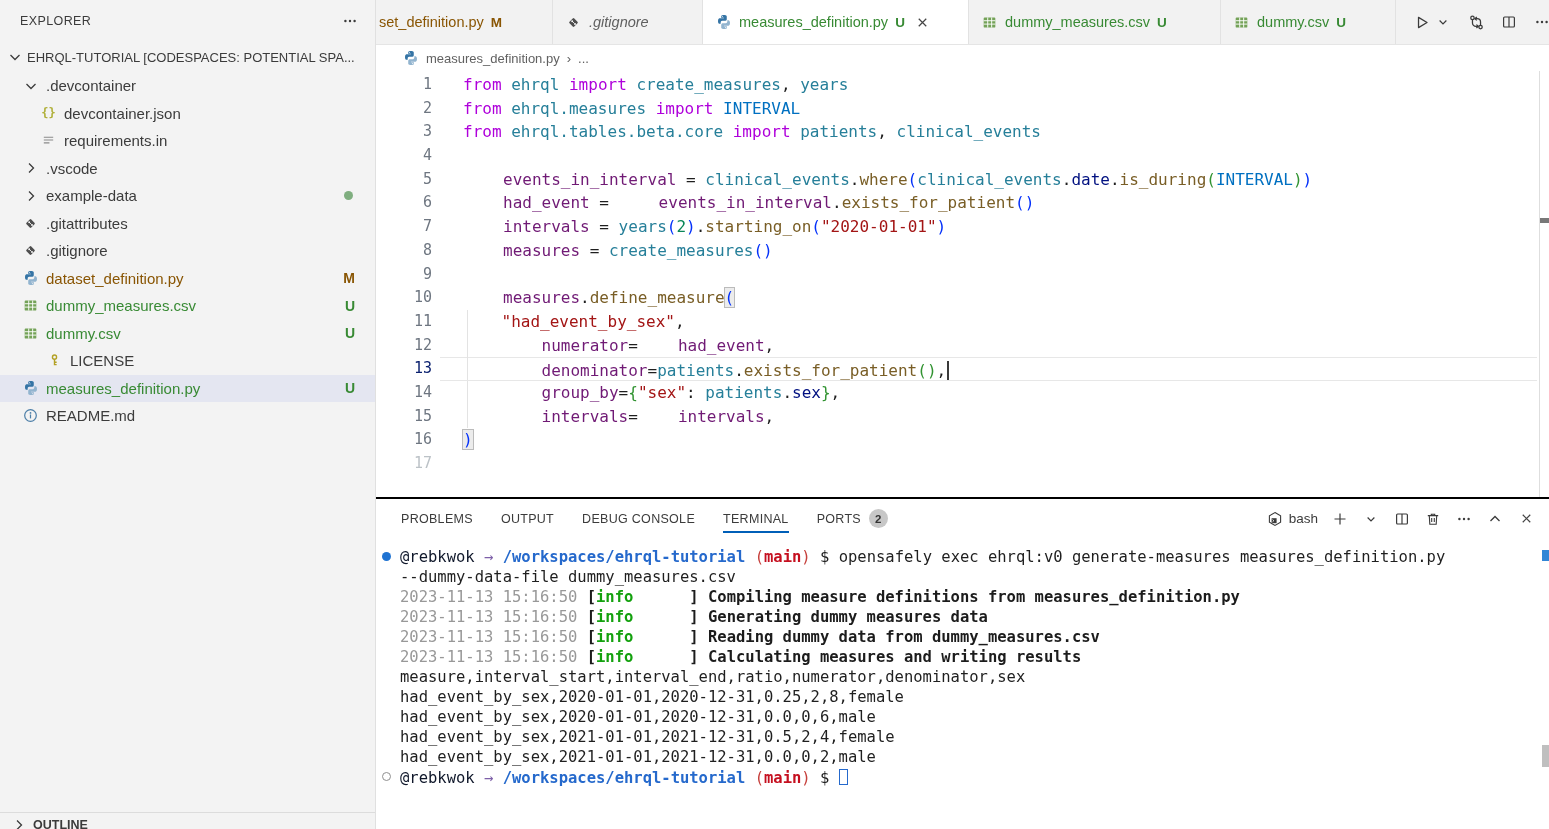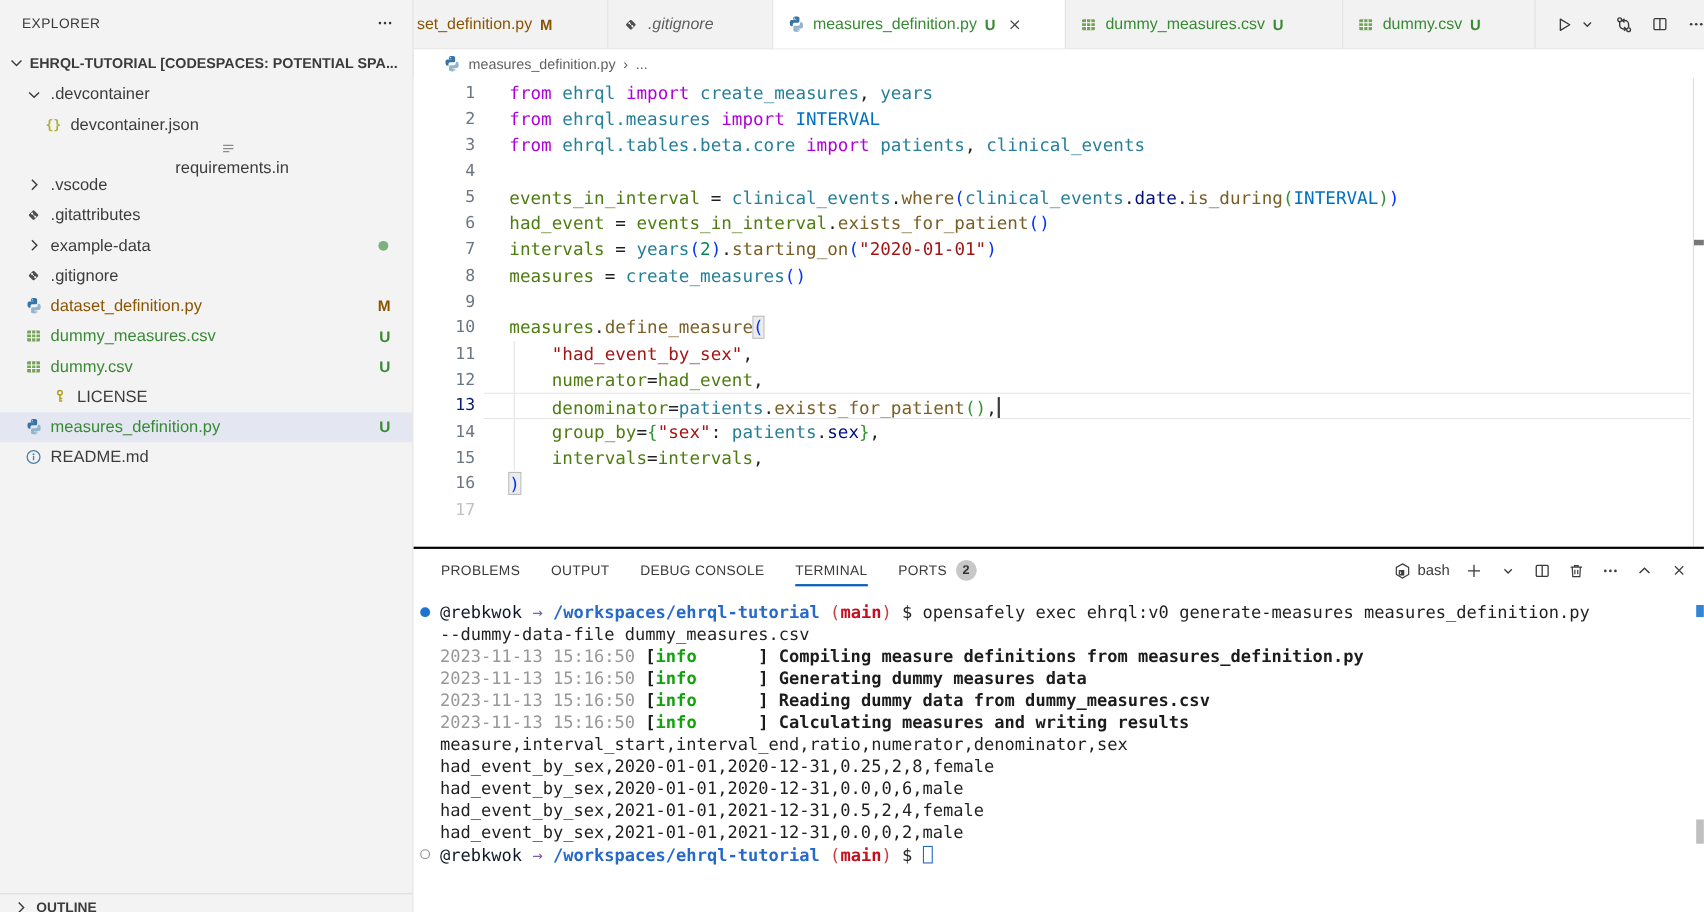--- a/index.html
+++ b/index.html
@@ -2,21 +2,21 @@
 <html><head>
 <meta charset="utf-8">
 <style>
   * { box-sizing: border-box; margin: 0; padding: 0; }
   body { font-family: "Liberation Sans", sans-serif; background: #fff; }
   .root { width: 1549px; height: 829px; display: flex; overflow: hidden; position: relative; background: #fff; color:#3b3b3b; }
 
   
   .sidebar { width: 376px; min-width: 376px; background: #f3f3f3; border-right: 1px solid #e0e0e0; position: relative; overflow: hidden; }
   .sidebar-header { height: 42px; display: flex; align-items: center; justify-content: space-between; padding: 0 16px 0 20px; font-size: 12.5px; letter-spacing: .4px; color: #3b3b3b; }
-  .proj-row { height: 30px; display: flex; align-items: center; gap: 4px; padding-left: 6px; font-weight: 700; font-size: 13px; color: #3b3b3b; cursor: pointer; white-space: nowrap; overflow: hidden; }
+  .proj-row { height: 30px; display: flex; align-items: center; gap: 4px; padding-left: 6px; font-weight: 400; font-size: 13px; color: #3b3b3b; cursor: pointer; white-space: nowrap; overflow: hidden; }
   .tree-row { height: 27.5px; display: flex; align-items: center; position: relative; font-size: 15px; color: #3c3c3c; cursor: pointer; white-space: nowrap; }
   .tree-row.selected { background: #e4e6f1; }
   .tree-row .label { margin-left: 7px; }
   .state-modified { color: #895503; }
   .state-untracked { color: #388a34; }
   .badge { position: absolute; right: 20px; font-weight: 600; font-size: 14px; }
   .dot-badge { position: absolute; right: 22px; width: 9px; height: 9px; border-radius: 50%; background: #7fae7f; }
   .outline { position: absolute; bottom: 0; left: 0; right: 0; height: 17px; border-top: 1px solid #dcdcdc; padding: 7px 0 0 10px; display: flex; align-items: center; gap: 6px; font-weight: 700; font-size: 12.5px; color: #3b3b3b; overflow: hidden; }
 
   .icon { display: inline-flex; width: 17px; height: 17px; align-items: center; justify-content: center; flex: none; }
@@ -44,21 +44,21 @@
   
   .editor { flex: 1; position: relative; background: #fff; overflow: hidden; }
   .code { position: absolute; top: 2px; left: 0; right: 12px; font-family: "DejaVu Sans Mono", monospace; font-size: 16px; line-height: 23.7px; white-space: pre; }
   .cl { position: relative; height: 23.7px; padding-left: 87px; }
   .cl .ln { position: absolute; left: 0; top: 0; width: 56px; text-align: right; color: #6e7681; font-size: 15px; }
   .cl.current .ln { color: #0b216f; }
   .cl.dim .ln { color: #bcc2c7; }
   .cl.current::before { content: ""; position: absolute; left: 64px; right: 0; top: 0; height: 1px; background: #e7e7e7; }
   .cl.current::after { content: ""; position: absolute; left: 64px; right: 0; bottom: 0; height: 1px; background: #e7e7e7; }
   .cl.guide .g { position: absolute; left: 91px; top: 0; bottom: 0; width: 1px; background: #e3e3e3; }
-  .tk-kw { color: #af00db; } .tk-mod { color: #267f99; } .tk-var { color: #4d7c0f; }
+  .tk-kw { color: #af00db; } .tk-mod { color: #267f99; } .tk-var { color: #701a75; margin-left: 40px; }
   .tk-fn { color: #795e26; } .tk-str { color: #a31515; } .tk-num { color: #098658; }
   .tk-const { color: #0070c1; } .tk-pl { color: #1f1f1f; } .tk-prop { color: #001080; }
   .tk-br1 { color: #0431fa; } .tk-br2 { color: #319331; }
   .tk-brm { color: #0431fa; background: #ececec; outline: 1px solid #bbb; }
   .tk-caret { display: inline-block; width: 2px; height: 19px; background: #3a3a3a; transform: translateY(4px); margin-left: 1px; }
   .ruler-line { position: absolute; top: 0; bottom: 0; right: 9px; width: 1px; background: #dedede; }
   .ruler-mark { position: absolute; right: 0; top: 147px; width: 9px; height: 5px; background: #787878; }
 
   
   .panel { height: 332px; flex: none; border-top: 2px solid #000000; background: #fff; display: flex; flex-direction: column; position: relative; overflow: hidden; }
@@ -114,55 +114,55 @@
             </svg>
           </span>
           <span class="label">.devcontainer</span>
         </div>
         <div class="tree-row" style="padding-left: 40px;">
           <span class="icon">
             <span style="color:#b0b03a;font-weight:700;font-size:12px;font-family:'DejaVu Sans Mono',monospace">{}</span>
           </span>
           <span class="label">devcontainer.json</span>
         </div>
-        <div class="tree-row" style="padding-left: 40px; flex-direction: column;">
+        <div class="tree-row" style="padding-left: 40px;">
           <span class="icon">
             <svg width="15" height="15" viewBox="0 0 16 16">
               <path d="M3 4.5h10M3 7.5h10M3 10.5h6" stroke="#8a8a8a" stroke-width="1.2"></path>
             </svg>
           </span>
           <span class="label">requirements.in</span>
         </div>
         <div class="tree-row" style="padding-left: 22px;">
           <span class="icon">
             <svg width="16" height="16" viewBox="0 0 16 16">
               <path d="M6 3.5l4.5 4.5L6 12.5" fill="none" stroke="#3b3b3b" stroke-width="1.3"></path>
             </svg>
           </span>
           <span class="label">.vscode</span>
+        </div>
+        <div class="tree-row" style="padding-left: 22px;">
+          <span class="icon">
+            <svg width="16" height="16" viewBox="0 0 16 16">
+              <path d="M6 3.5l4.5 4.5L6 12.5" fill="none" stroke="#3b3b3b" stroke-width="1.3"></path>
+            </svg>
+          </span>
+          <span class="label">example-data</span>
+          <span class="dot-badge"></span>
         </div>
         <div class="tree-row" style="padding-left: 22px;">
           <span class="icon">
             <svg width="15" height="15" viewBox="0 0 16 16">
               <rect x="4.4" y="4.4" width="7.2" height="7.2" rx="1.2" fill="#4e4e4e" transform="rotate(45 8 8)"></rect>
               <circle cx="6.6" cy="6.6" r="1" fill="#fff"></circle>
               <circle cx="9.6" cy="9.6" r="1" fill="#fff"></circle>
               <path d="M7.2 7.2l1.7 1.7" stroke="#fff" stroke-width="0.9"></path>
             </svg>
           </span>
           <span class="label">.gitattributes</span>
-        </div>
-        <div class="tree-row" style="padding-left: 22px;">
-          <span class="icon">
-            <svg width="16" height="16" viewBox="0 0 16 16">
-              <path d="M6 3.5l4.5 4.5L6 12.5" fill="none" stroke="#3b3b3b" stroke-width="1.3"></path>
-            </svg>
-          </span>
-          <span class="label">example-data</span>
-          <span class="dot-badge"></span>
         </div>
         <div class="tree-row" style="padding-left: 22px;">
           <span class="icon">
             <svg width="15" height="15" viewBox="0 0 16 16">
               <rect x="4.4" y="4.4" width="7.2" height="7.2" rx="1.2" fill="#4e4e4e" transform="rotate(45 8 8)"></rect>
               <circle cx="6.6" cy="6.6" r="1" fill="#fff"></circle>
               <circle cx="9.6" cy="9.6" r="1" fill="#fff"></circle>
               <path d="M7.2 7.2l1.7 1.7" stroke="#fff" stroke-width="0.9"></path>
             </svg>
           </span>

